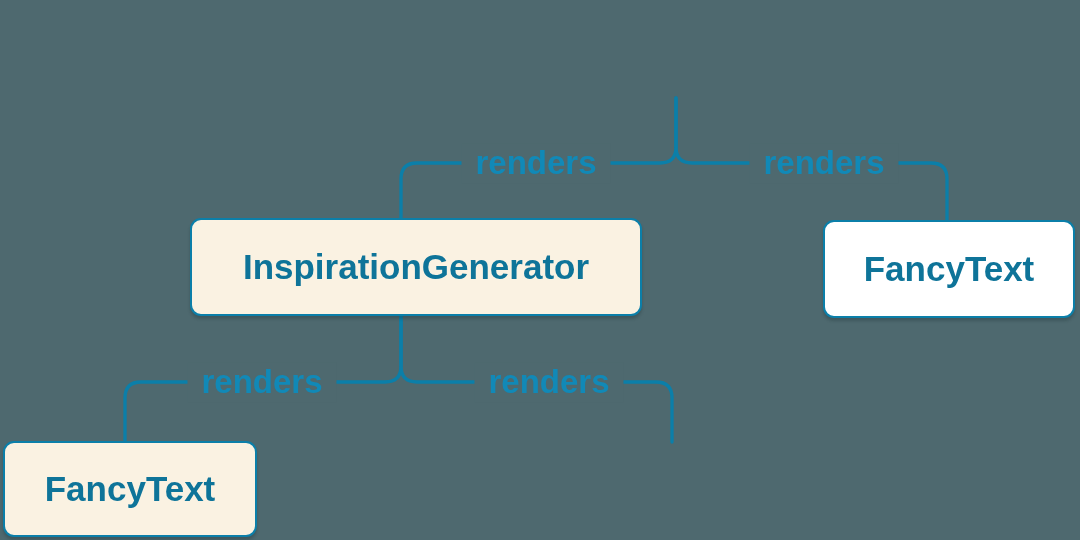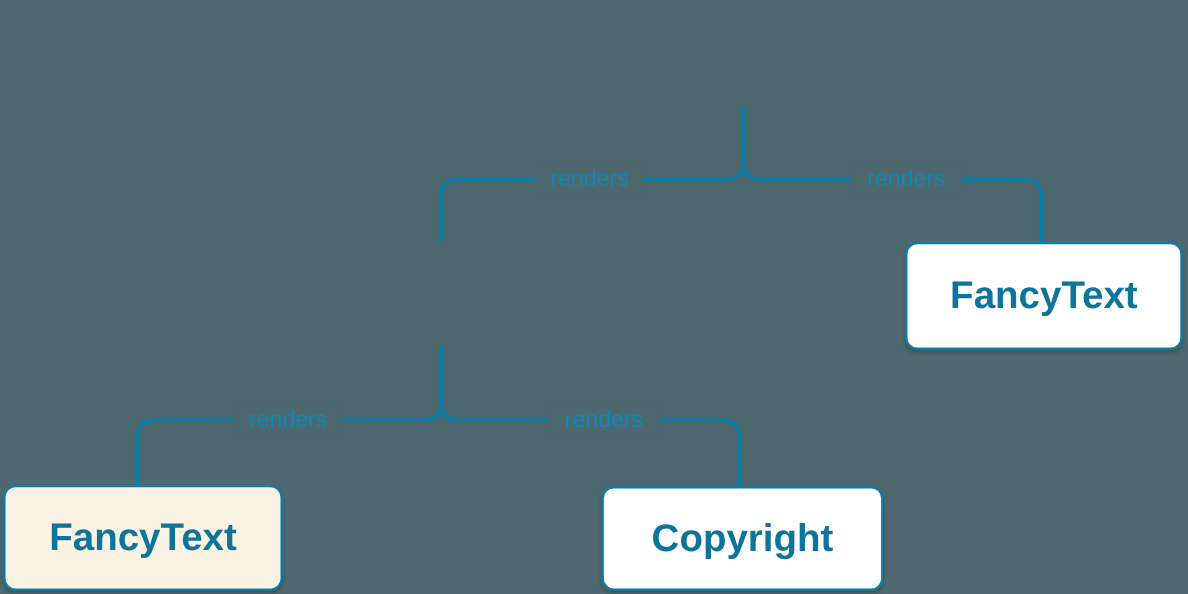--- a/index.html
+++ b/index.html
@@ -30,22 +30,22 @@
   }
   .edges path{
     fill:none;
     stroke:var(--line);
     stroke-width:3.3;
     stroke-linecap:round;
   }
   .edge-label{
     position:absolute;
     transform:translate(-50%,-50%);
-    font-size:21px;
-    font-weight:400;
+    font-size:33px;
+    font-weight:700;
     color:var(--label-text);
     background:var(--background);
     padding:1px 14px;
     line-height:1.15;
     white-space:nowrap;
   }
   .node{
     position:absolute;
     display:flex;
     align-items:center;
@@ -76,26 +76,26 @@
 
   <div class="edge-label" style="left:536px;top:163px">renders</div>
 
   <div class="edge-label" style="left:824px;top:163px">renders</div>
 
   <div class="edge-label" style="left:262px;top:382px">renders</div>
 
   <div class="edge-label" style="left:549px;top:382px">renders</div>
 
 
+  <div class="node cream" style="left:190px;top:218px;width:452px;height:98px">
+    <span>InspirationGenerator</span>
+  </div>
 
   <div class="node white" style="left:823px;top:220px;width:252px;height:98px">
     <span>FancyText</span>
   </div>
 
   <div class="node cream" style="left:3px;top:441px;width:254px;height:96px">
     <span>FancyText</span>
   </div>
 
-  <div class="node white" style="left:547px;top:442px;width:256px;height:95px">
-    <span>Copyright</span>
-  </div>
 
 </div>
 
 </body></html>

